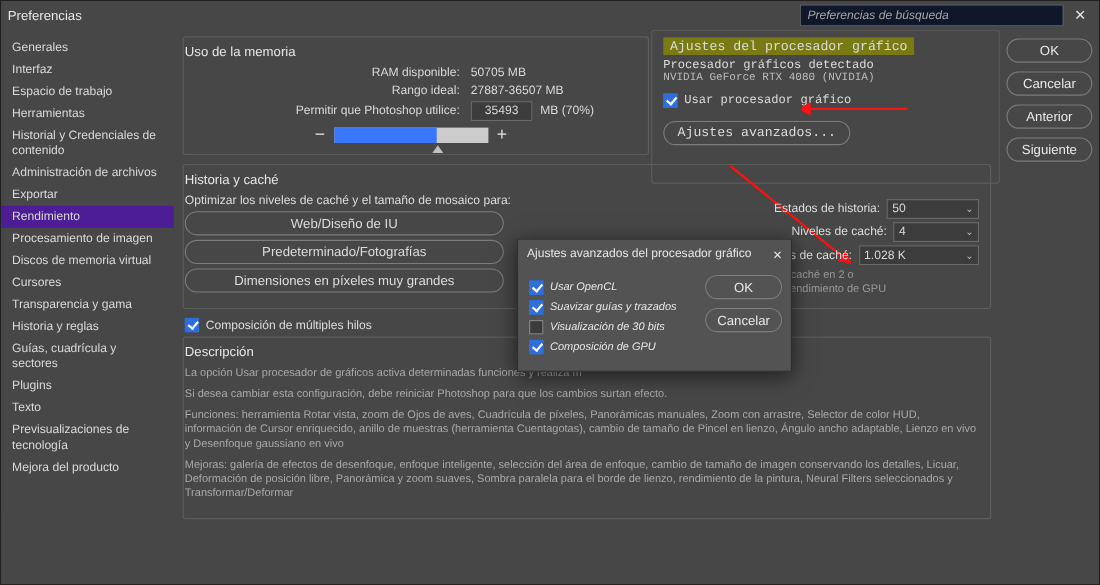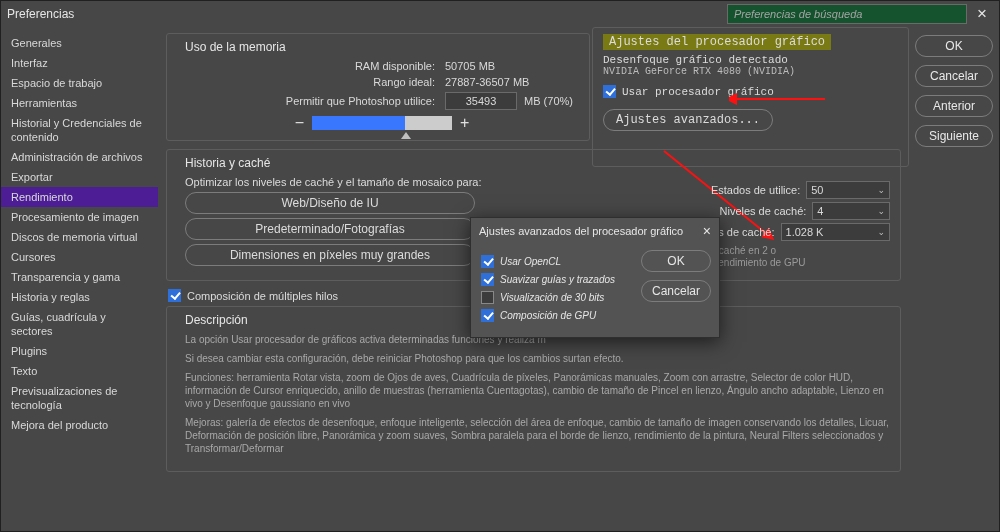--- a/index.html
+++ b/index.html
@@ -1,37 +1,37 @@
 <!DOCTYPE html>
 <html><head>
 <meta charset="utf-8">
 <style>
   html,body{margin:0;padding:0;font-family:"Segoe UI",Tahoma,Arial,sans-serif;background:#1f1f1f;}
   *{box-sizing:border-box;}
   .window{width:1000px;height:532px;background:#474747;color:#dcdcdc;font-size:11px;position:relative;overflow:hidden;border:1px solid #202020;}
   .titlebar{height:26px;background:#474747;display:flex;align-items:center;padding:0 6px;color:#e6e6e6;font-size:12px;}
   .title-text{flex:0 0 auto;}
-  .search-box{margin-left:auto;width:240px;height:20px;background:#14532d;border:1px solid #6a6a6a;color:#a5a5a5;font-size:11px;display:flex;align-items:center;padding:0 6px;font-style:italic;}
+  .search-box{margin-left:auto;width:240px;height:20px;background:#0f172a;border:1px solid #6a6a6a;color:#a5a5a5;font-size:11px;display:flex;align-items:center;padding:0 6px;font-style:italic;}
   .close-x{width:22px;text-align:center;font-size:17px;margin-left:4px;color:#e6e6e6;}
   .client{display:flex;height:calc(100% - 26px);}
   
   .nav{width:157px;flex:0 0 157px;padding:6px 0;background:#474747;}
   .nav-item{padding:3px 10px;color:#d9d9d9;font-size:11px;line-height:14px;cursor:default;}
   .nav-item.selected{background:#4c1d95;}
   
   .btncol{width:90px;flex:0 0 90px;padding:8px 6px;}
   .dlg-btn{display:flex;align-items:center;justify-content:center;height:22px;border:1px solid #7c7c7c;border-radius:12px;background:#474747;color:#e8e8e8;margin-bottom:8px;font-size:12px;}
   
   .center{flex:1 1 auto;padding:6px 8px 10px 8px;position:relative;overflow:hidden;}
-  .section{border:1px solid #5d5d5d;border-radius:3px;padding:6px 10px 10px 18px;margin-bottom:8px;position:relative;}
+  .section{border:1px solid #5d5d5d;border-radius:3px;padding:6px 10px 10px 1px;margin-bottom:8px;position:relative;}
   .section-title{font-size:12px;color:#e6e6e6;margin-bottom:6px;}
   .mem-grid{display:grid;grid-template-columns:250px 160px;row-gap:4px;align-items:center;margin-left:10px;}
   .lbl{text-align:right;padding-right:10px;color:#d9d9d9;font-size:11px;}
   .val{color:#d9d9d9;font-size:11px;}
-  .numbox{width:72px;height:18px;background:#3c3c3c;border:1px solid #6a6a6a;color:#d9d9d9;text-align:center;display:inline-flex;align-items:center;justify-content:center;margin-right:4px;}
+  .numbox{width:56px;height:18px;background:#3c3c3c;border:1px solid #6a6a6a;color:#d9d9d9;text-align:center;display:inline-flex;align-items:center;justify-content:center;margin-right:4px;}
   .mem-slider{display:flex;align-items:center;justify-content:center;margin-top:6px;}
   .slider-track{position:relative;width:140px;height:14px;background:#ccc;}
   .slider-fill{position:absolute;left:0;top:0;height:14px;width:93px;background:#3a77ff;}
   .slider-thumb{position:absolute;left:89px;top:16px;width:0;height:0;border-left:5px solid transparent;border-right:5px solid transparent;border-bottom:7px solid #bfbfbf;}
   .minus,.plus{font-size:16px;color:#e0e0e0;margin:0 8px;line-height:14px;}
   
   .gpu-box{position:absolute;left:434px;top:0;right:0;border:1px solid #5d5d5d;border-radius:3px;padding:6px 10px 10px 10px;font-family:Liberation Mono, monospace;}
   .hl{background:#7a7a14;display:inline-block;padding:1px 6px;font-size:12px;}
   .small{font-size:10px;color:#bcbcbc;}
   .chk{display:inline-flex;align-items:center;gap:6px;margin-top:8px;}
@@ -117,21 +117,21 @@
           <div class="slider-track">
             <div class="slider-fill"></div>
             <div class="slider-thumb"></div>
           </div>
           <span class="plus">+</span>
         </div>
       </div>
 
       <div class="gpu-box" style="height:140px;">
         <div><span class="hl">Ajustes del procesador gráfico</span></div>
-        <div style="margin-top:4px;font-size:11px;">Desenfoque gráfico detectado</div>
+        <div style="margin-top:4px;font-size:11px;">Procesador gráficos detectado</div>
         <div class="small">NVIDIA GeForce RTX 4080 (NVIDIA)</div>
         <div class="chk">
           <span class="chk-box on"></span>
           <span>Usar procesador gráfico</span>
         </div>
         <div class="adv-btn">Ajustes avanzados...</div>
         
         <svg class="arrow-svg" style="left:136px;top:64px;width:100px;height:14px;">
           <defs>
               <marker id="ah1" markerWidth="8" markerHeight="8" refX="2" refY="3" orient="auto">
@@ -151,21 +151,21 @@
       </svg>
 
       <div class="section hist" style="min-height:128px;">
         <div class="section-title">Historia y caché</div>
         <div style="font-size:11px;margin-bottom:4px;">Optimizar los niveles de caché y el tamaño de mosaico para:</div>
         <div class="row-btn">Web/Diseño de IU</div>
         <div class="row-btn">Predeterminado/Fotografías</div>
         <div class="row-btn">Dimensiones en píxeles muy grandes</div>
         <div class="hist-right">
           <div class="hr-row">
-            <span>Estados de utilice:</span>
+            <span>Estados de historia:</span>
             <span class="sel">
                 <span>50</span>
                 <span class="car">⌄</span>
               </span>
           </div>
           <div class="hr-row">
             <span>Niveles de caché:</span>
             <span class="sel">
                 <span>4</span>
                 <span class="car">⌄</span>

